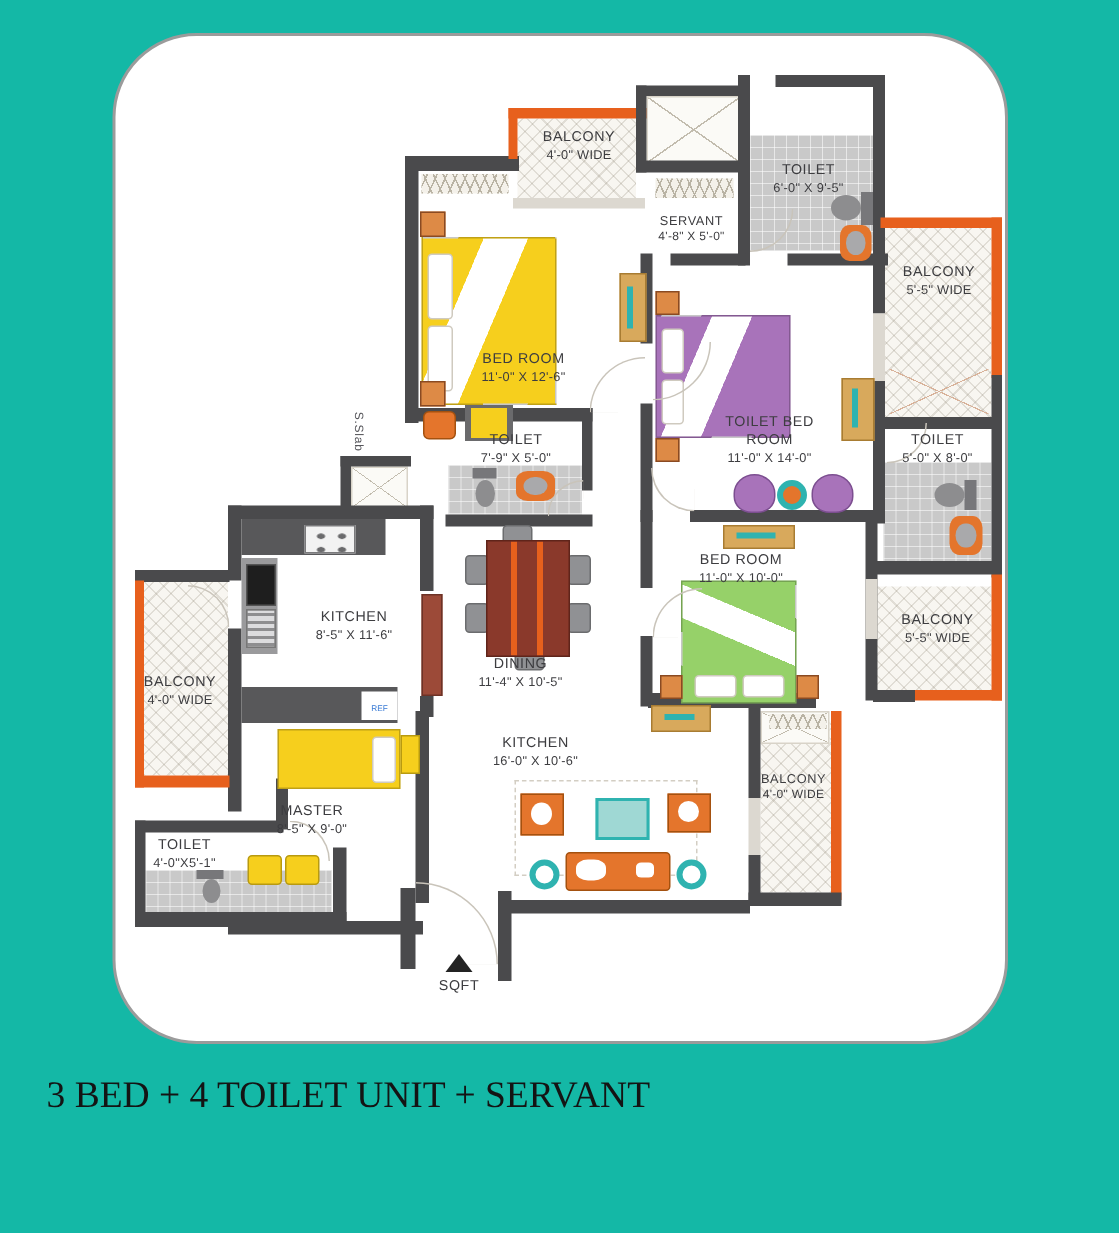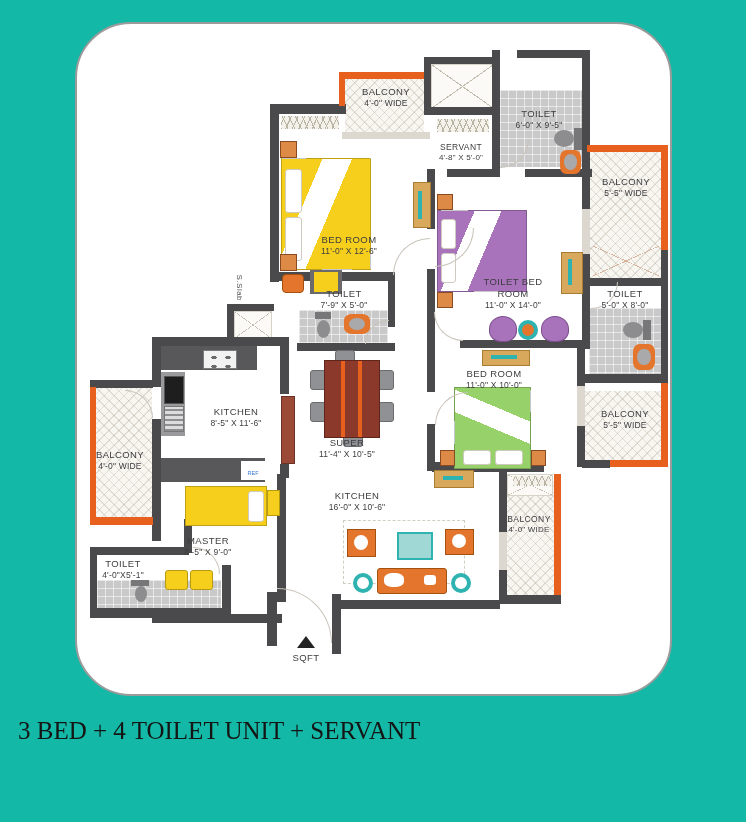--- a/index.html
+++ b/index.html
@@ -46,21 +46,21 @@
   .donut{position:absolute;border:4px solid #2fb3b0;border-radius:50%;background:#e4752c;z-index:6;}
   .sdonut{position:absolute;border:4px solid #2fb3b0;border-radius:50%;background:#fff;z-index:6;}
   .ofurn{position:absolute;background:#e4752c;border:1px solid #a4510f;z-index:6;}
   .wcb{position:absolute;background:#8d8d8f;border-radius:50%;z-index:6;}
   .wct{position:absolute;background:#77777a;z-index:6;}
   .basin{position:absolute;background:#e4752c;border-radius:30%;z-index:6;}
   .basin .bowl{position:absolute;left:20%;top:18%;width:60%;height:64%;background:#a9a9ab;border-radius:50%;}
   .counter{position:absolute;background:#58585a;z-index:5;}
   .rug{position:absolute;border:1px dashed #d3cec3;z-index:2;}
   .sq{position:absolute;background:#f6cf1d;border:1px solid #b89a10;z-index:6;}
-  #caption{position:absolute;left:18px;top:716px;font-family:"Liberation Serif",serif;
+  #caption{position:absolute;left:31px;top:716px;font-family:"Liberation Serif",serif;
            color:#141414;font-size:25px;line-height:30px;}
   #entry-arrow{position:absolute;width:0;height:0;z-index:30;
     border-left:9px solid transparent;border-right:9px solid transparent;border-bottom:12px solid #232323;}
   .vtxt{position:absolute;font-size:8px;color:#55555a;transform:rotate(90deg);z-index:30;letter-spacing:.5px;}
   .ref{position:absolute;background:#fff;z-index:7;text-align:center;}
   .ref span{font-size:5.5px;color:#3a7bd5;line-height:19px;}
   .stove{position:absolute;background:#f2f2f2;border:1px solid #7a7a7c;z-index:6;
     background-image:radial-gradient(#6a6a6c 2.5px,transparent 3px);background-size:14px 9px;background-position:3px 2px;}
   .sink{position:absolute;background:#1e1e1e;border:1px solid #555;z-index:6;}
   .drain{position:absolute;z-index:6;background:repeating-linear-gradient(0deg,#8e8e90 0 2px,#dcdcde 2px 5px);border:1px solid #777;}
@@ -297,21 +297,21 @@
       </div>
       <div class="lbl" style="left:512px;top:384px;width:72px">
         <div class="nm">BALCONY</div>
         <div class="dm">5'-5"  WIDE</div>
       </div>
       <div class="lbl" style="left:116px;top:382px;width:86px">
         <div class="nm">KITCHEN</div>
         <div class="dm">8'-5" X 11'-6"</div>
       </div>
       <div class="lbl" style="left:220px;top:413px;width:100px">
-        <div class="nm">SUPER</div>
+        <div class="nm">DINING</div>
         <div class="dm">11'-4" X 10'-5"</div>
       </div>
       <div class="lbl" style="left:230px;top:466px;width:100px">
         <div class="nm">KITCHEN</div>
         <div class="dm">16'-0" X 10'-6"</div>
       </div>
       <div class="lbl" style="left:14px;top:425px;width:58px">
         <div class="nm">BALCONY</div>
         <div class="dm">4'-0"  WIDE</div>
       </div>

